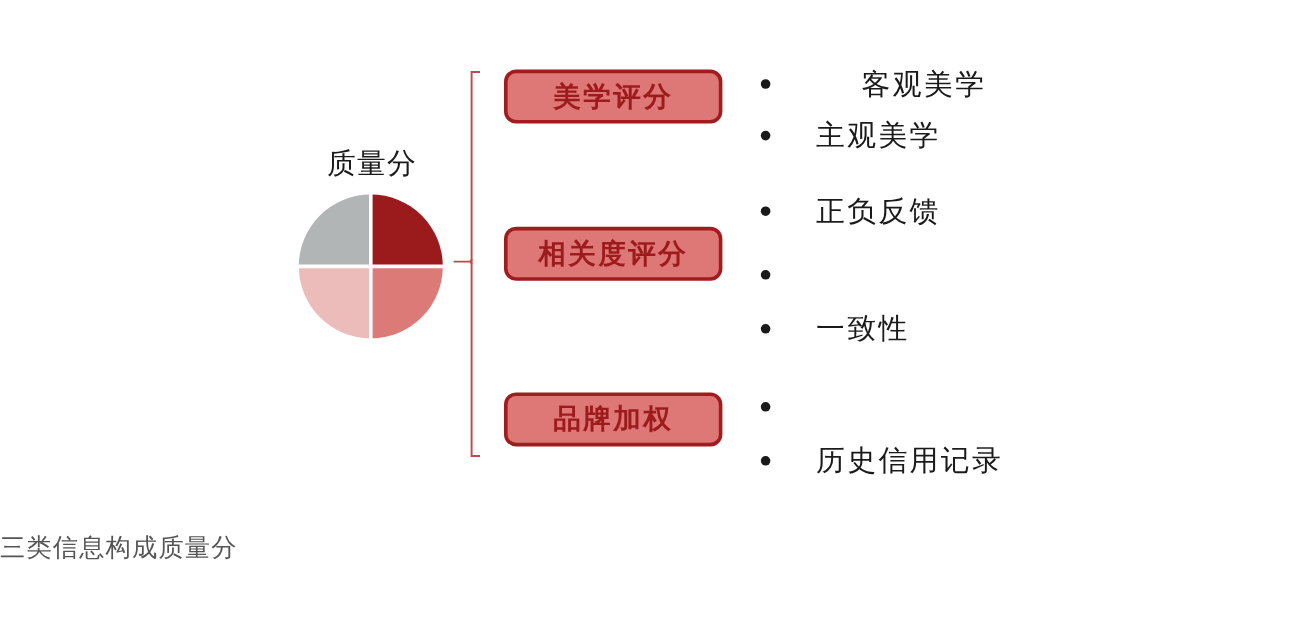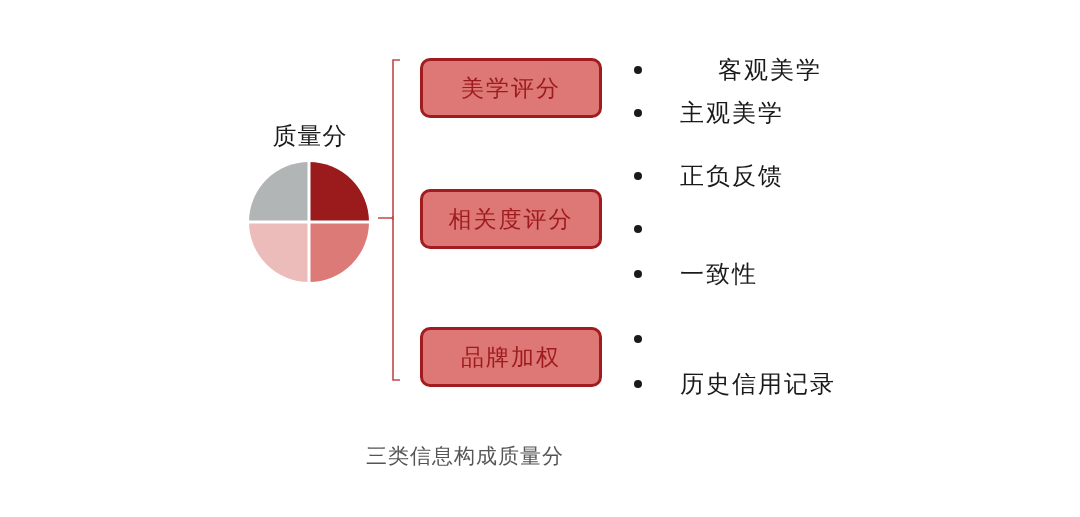--- a/index.html
+++ b/index.html
@@ -37,30 +37,30 @@
     .bracket {
       left: 370px;
       top: 55px;
       width: 40px;
       height: 330px;
     }
 
     .category-box {
       left: 420px;
       width: 182px;
-      height: 60px;
+      height: 45px;
       box-sizing: border-box;
       border: 3px solid #a01c1e;
       border-radius: 10px;
       background: #dd7876;
       display: flex;
       align-items: center;
       justify-content: center;
       font-size: 23px;
-      font-weight: normal;
+      font-weight: bold;
       color: #9e1b1d;
       letter-spacing: 2px;
     }
 
     .item {
       left: 630px;
       height: 44px;
       display: flex;
       align-items: center;
       font-size: 24px;
@@ -74,26 +74,25 @@
       background: #1a1a1a;
       margin-left: 4px;
       margin-right: 38px;
       flex: 0 0 auto;
     }
 
     .caption {
       left: 0;
       width: 904px;
       top: 438px;
-      text-align: center;
+      text-align: left;
       font-size: 21px;
       color: #555555;
       letter-spacing: 1px;
       line-height: 36px;
-      padding-left: 26px;
       box-sizing: border-box;
     }
   </style>
 </head>
 <body>
 
 <div class="abs root-title">质量分</div>
 
 <svg class="abs pie" viewBox="0 0 122 122" xmlns="http://www.w3.org/2000/svg">
   <path d="M61 61 L61 1 A60 60 0 0 1 121 61 Z" fill="#9b1a1c"></path>

